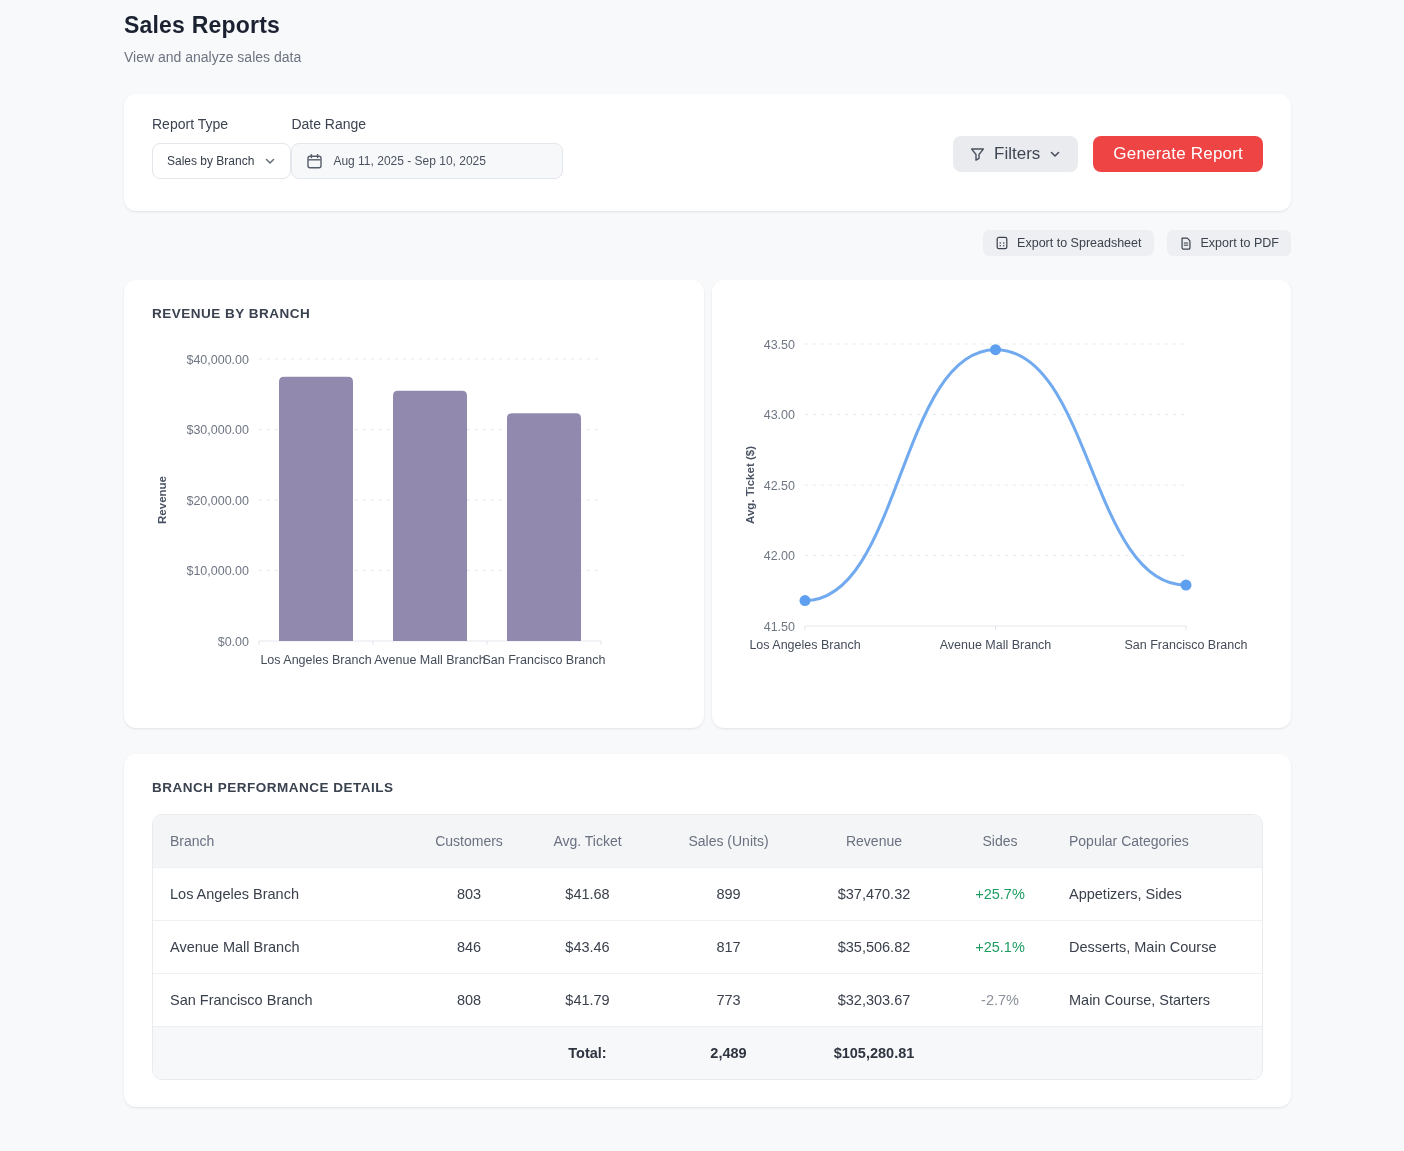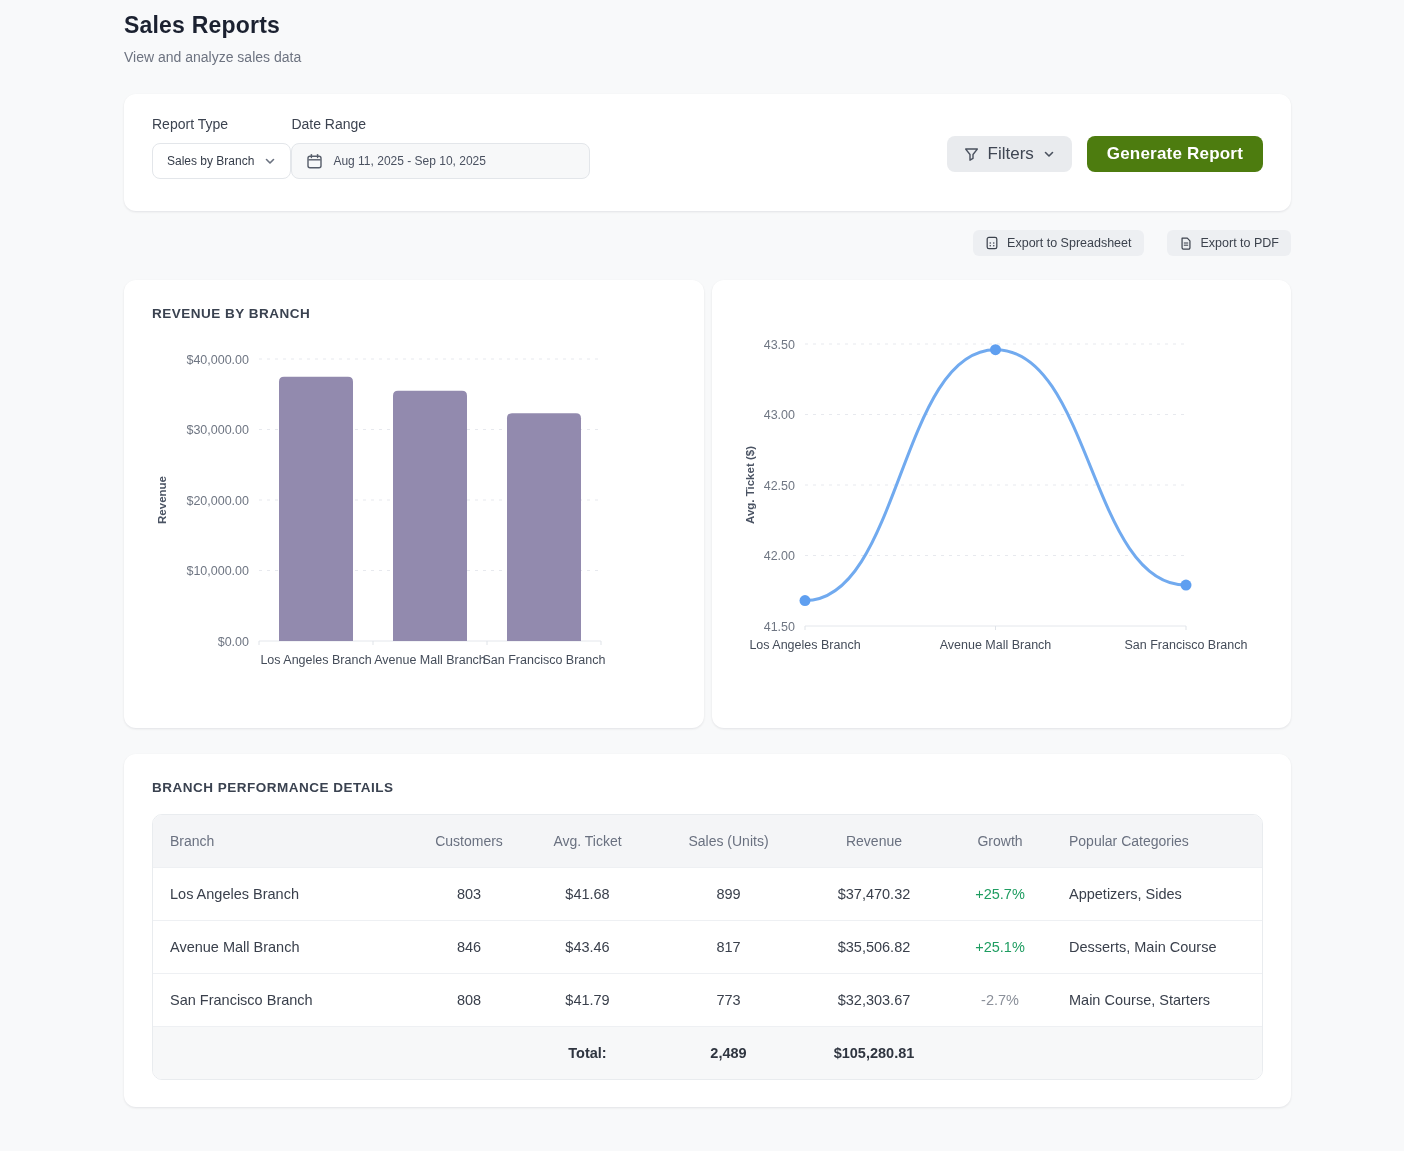--- a/index.html
+++ b/index.html
@@ -29,31 +29,31 @@
   }
   .filter-left { display:flex; }
   .field label { display:block; font-size:14px; color:#3c4350; margin-bottom:11px; }
   .control {
     display:flex; align-items:center; gap:10px;
     border:1px solid #e3e6ea; border-radius:8px;
     font-size:12px; color:#353c49; background:#fff;
     padding:0 14px; height:36px; font-family:"Liberation Sans",sans-serif;
     cursor:pointer;
   }
-  .date-control { background:#f7f8f9; color:#4a5160; width:299px; }
+  .date-control { background:#f7f8f9; color:#4a5160; width:272px; }
   .filter-right { display:flex; gap:15px; margin-top:20px; }
   .btn {
     display:flex; align-items:center; gap:9px; border:none; cursor:pointer;
     border-radius:8px; font-size:17px; font-family:"Liberation Sans",sans-serif;
   }
   .filters-btn { background:#e9ebee; color:#3f4653; padding:0 17px; height:36px; }
-  .generate-btn { background:#4d7c0f; color:#fff; padding:0 20px; height:36px; font-weight:700; letter-spacing:.2px; }
-
-  
-  .export-row { display:flex; justify-content:flex-end; gap:23px; margin-top:19px; }
+  .generate-btn { background:#ef4444; color:#fff; padding:0 20px; height:36px; font-weight:400; letter-spacing:.2px; }
+
+  
+  .export-row { display:flex; justify-content:flex-end; gap:13px; margin-top:19px; }
   .export-btn {
     display:flex; align-items:center; gap:8px; cursor:pointer;
     background:#edeff2; border:none; border-radius:6px;
     height:26px; padding:0 12px; font-size:12.5px; color:#3c424d;
     font-family:"Liberation Sans",sans-serif;
   }
 
   
   .charts-row { display:flex; gap:8px; margin-top:24px; }
   .chart-card { flex:1; height:448px; padding:26px 28px; }
@@ -214,21 +214,21 @@
             <col style="width:106px">
             <col>
         </colgroup>
         <thead>
             <tr id="table-head">
               <th class="al first">Branch</th>
               <th class="ar">Customers</th>
               <th class="ar">Avg. Ticket</th>
               <th class="ar">Sales (Units)</th>
               <th class="ar">Revenue</th>
-              <th class="ar">Growth</th>
+              <th class="ar">Sides</th>
               <th class="al">Popular Categories</th>
             </tr>
           </thead>
         <tbody id="table-body">
             <tr>
               <td class="al first">Los Angeles Branch</td>
               <td class="ar">803</td>
               <td class="ar">$41.68</td>
               <td class="ar">899</td>
               <td class="ar">$37,470.32</td>

